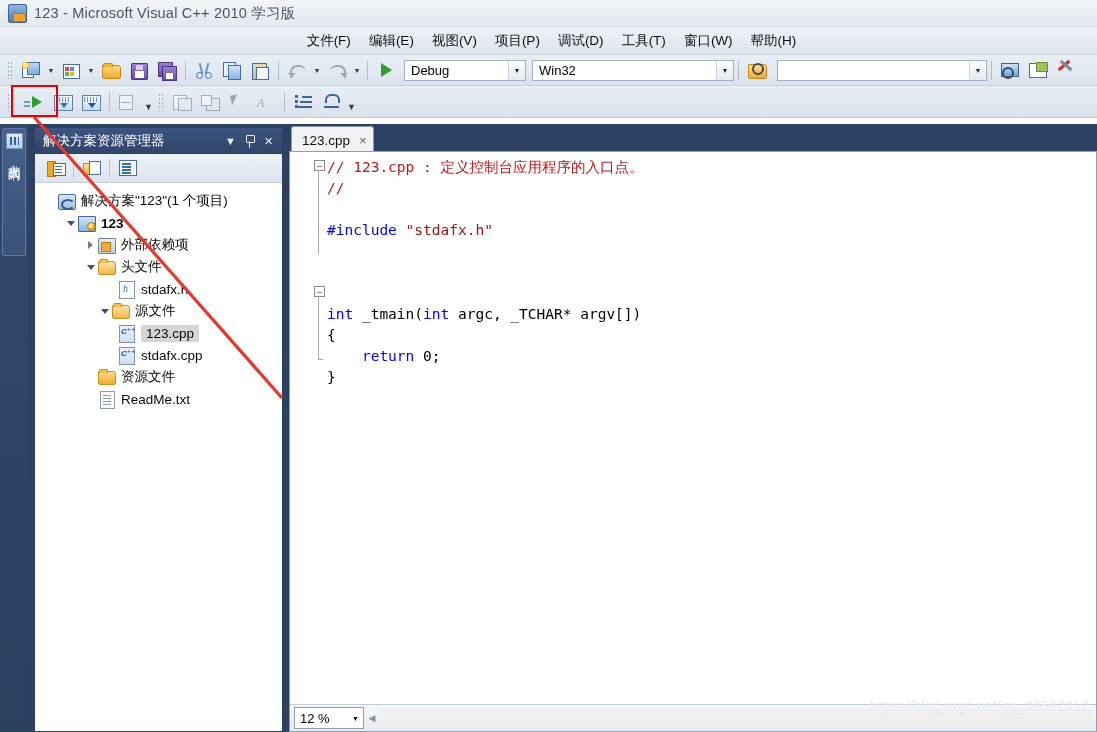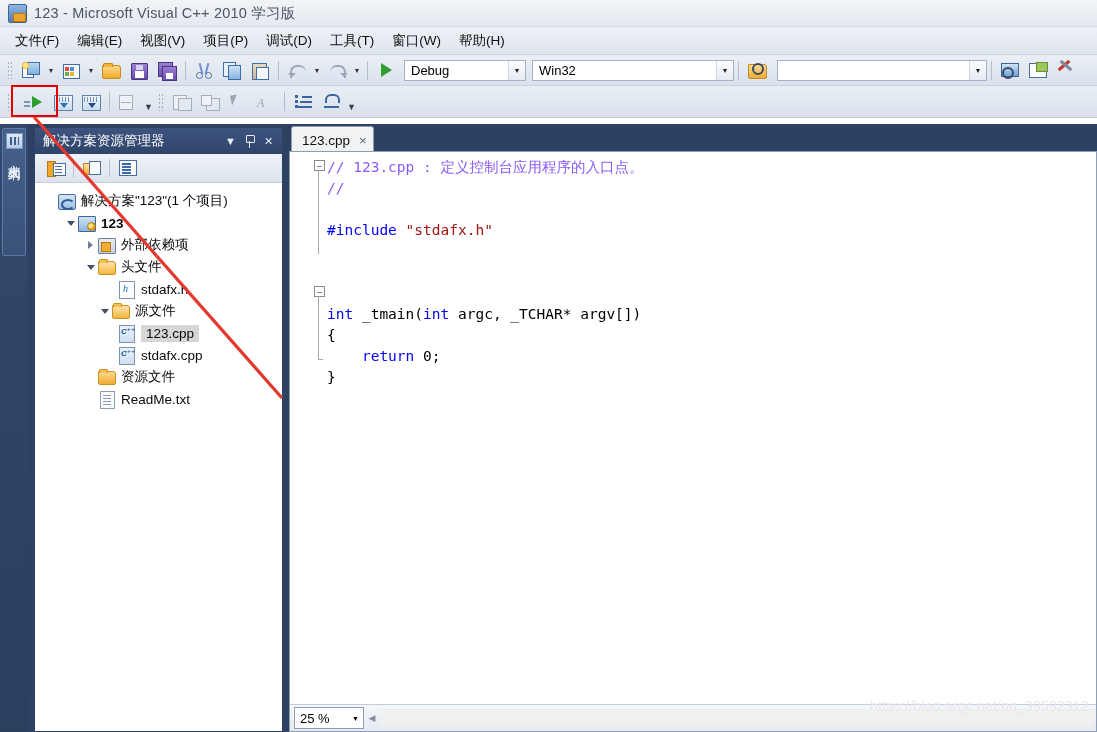--- a/index.html
+++ b/index.html
@@ -25,20 +25,21 @@
     content:"";position:absolute;left:4px;top:8px;width:11px;height:7px;
     background:#f0a32a;border:1px solid #b9761a;border-radius:1px;
   }
   .title-text{font-size:14.5px;color:#4b5563;letter-spacing:.2px;}
 
   
   .menubar{
     height:27px;background:linear-gradient(#eef1f6,#dfe5ee);
     display:flex;align-items:center;padding-left:6px;
     border-bottom:1px solid #ccd4e0;
+    justify-content:center;
   }
   .menu-item{
     padding:3px 9px;font-size:13.5px;color:#101010;cursor:default;white-space:nowrap;
   }
 
   
   .toolbar{
     height:30px;background:linear-gradient(#eaeff6,#dbe2ec);
     display:flex;align-items:center;border-bottom:1px solid #c9d2de;padding-left:4px;
   }
@@ -261,21 +262,21 @@
   .navcombo .cbtn{width:17px;display:flex;align-items:center;justify-content:center;font-size:7px;color:#222;}
 
   .code{position:relative;height:528px;background:#fff;overflow:hidden;}
   .gutter{position:absolute;left:0;top:0;width:37px;height:100%;background:#fff;}
   .codearea{
     position:absolute;left:37px;top:5px;right:0;
     font-family:"DejaVu Sans Mono","Liberation Mono",monospace;
     font-size:14.5px;line-height:21px;white-space:pre;color:#000;
   }
   .cl{height:21px;}
-  .cm{color:#8b5cf6;text-align:center;}
+  .cm{color:#b91c1c;text-align:center;}
   .kw{color:#0000ff;}
   .pp{color:#0000ff;}
   .str{color:#a31515;}
   .fold{position:absolute;width:9px;height:9px;border:1px solid #8a8a8a;background:#fff;
     display:flex;align-items:center;justify-content:center;font-size:9px;color:#444;line-height:8px;}
   .fbar{position:absolute;width:1px;background:#a9a9a9;}
   .fend{position:absolute;width:5px;height:1px;background:#a9a9a9;}
 
   .zoombar{
     position:absolute;left:0;bottom:0;width:100%;height:26px;
@@ -666,21 +667,21 @@
             <div class="fbar" style="left:28px;top:18px;height:84px;"></div>
             <div class="fold" style="left:24px;top:134px;">–</div>
             <div class="fbar" style="left:28px;top:144px;height:64px;"></div>
             <div class="fend" style="left:28px;top:207px;"></div>
           </div>
           <div class="codearea" id="codearea"><div class="cl"><span class="cm">// 123.cpp : 定义控制台应用程序的入口点。</span></div><div class="cl"><span class="cm">//</span></div><div class="cl">&nbsp;</div><div class="cl"><span class="pp">#include </span><span class="str">"stdafx.h"</span></div><div class="cl">&nbsp;</div><div class="cl">&nbsp;</div><div class="cl">&nbsp;</div><div class="cl"><span class="kw">int</span><span> _tmain(</span><span class="kw">int</span><span> argc, _TCHAR* argv[])</span></div><div class="cl"><span>{</span></div><div class="cl"><span>    </span><span class="kw">return</span><span> 0;</span></div><div class="cl"><span>}</span></div></div>
         </div>
 
         <div class="zoombar">
           <div class="zoomcombo">
-            <span class="val">25 %</span>
+            <span class="val">12 %</span>
             <span class="cbtn">▼</span>
           </div>
           <div class="sc-arrow">◀</div>
           <div class="hscroll"></div>
         </div>
       </div>
     </div>
   </div>
 
   <svg class="redline" viewBox="0 0 1097 732">

